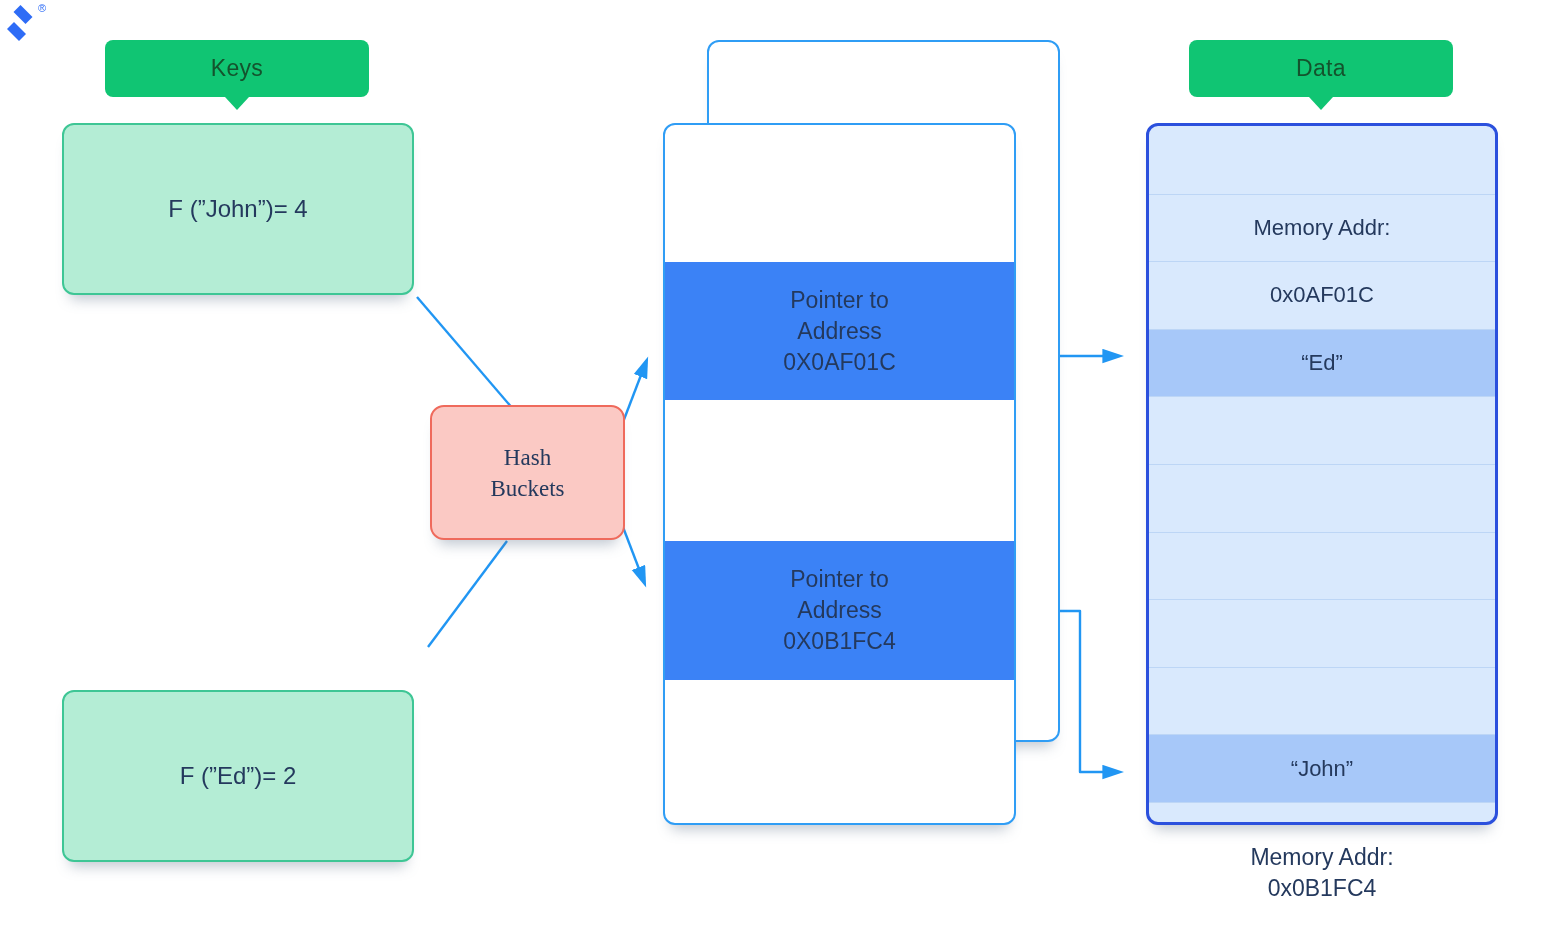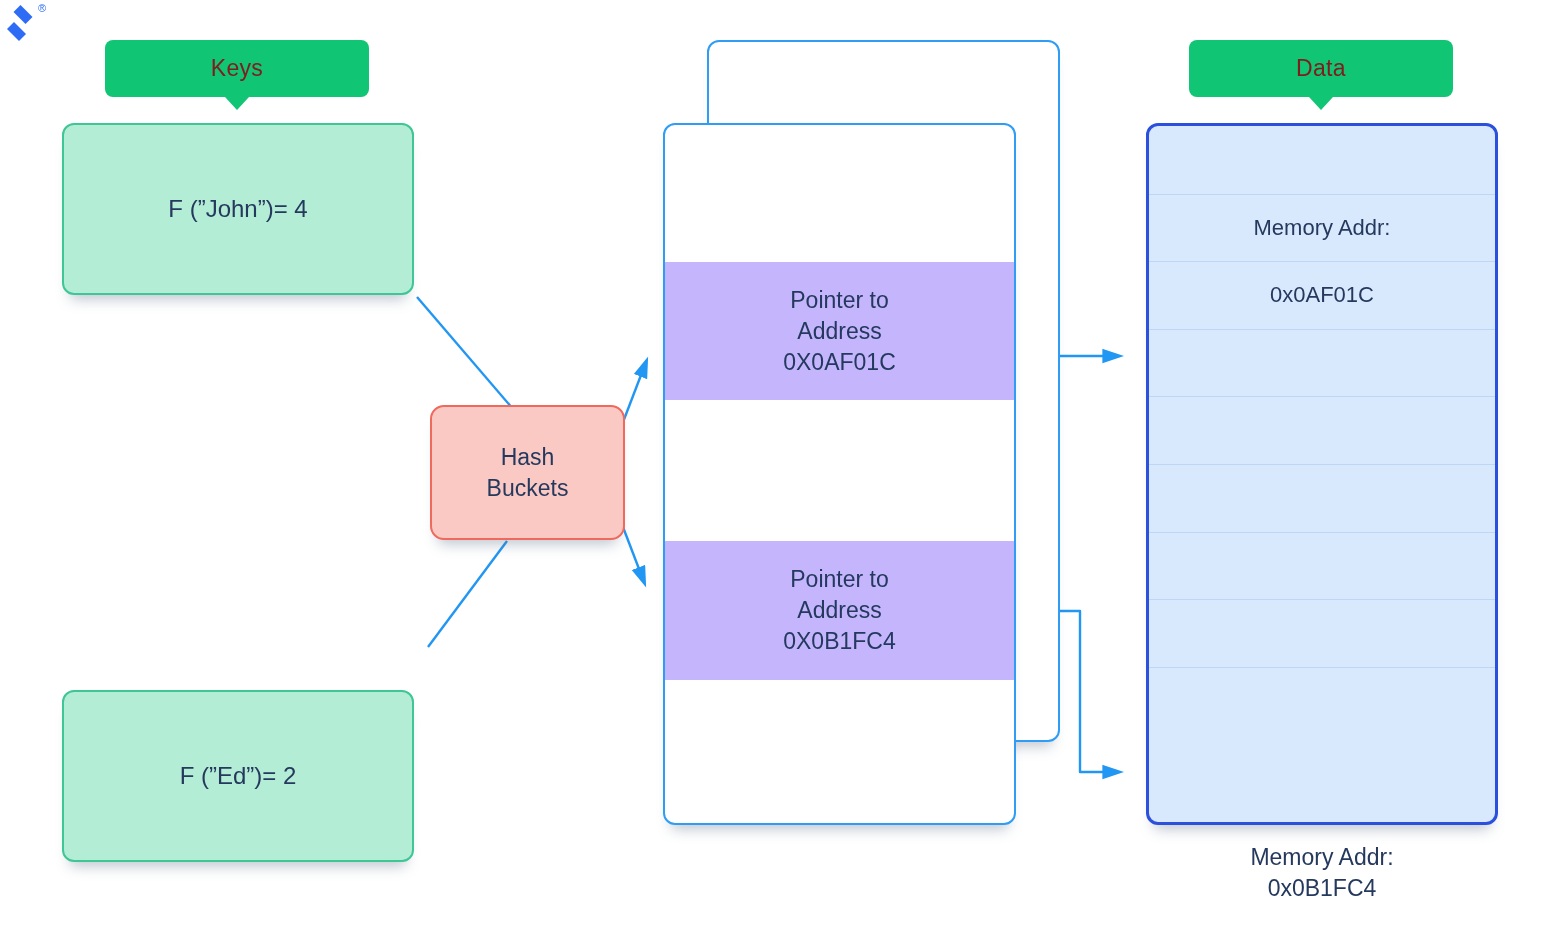--- a/index.html
+++ b/index.html
@@ -15,21 +15,21 @@
 
   
   .logo { position: absolute; left: 6px; top: 4px; width: 56px; height: 44px; }
   .logo svg { display: block; }
   .logo .reg { position: absolute; left: 32px; top: -2px; font-size: 11px; color: #2e6cf6; }
 
   
   .badge {
     position: absolute; width: 264px; height: 57px;
     background: #10c573; border-radius: 8px;
-    color: #7f1d1d; font-size: 23px; letter-spacing: .3px;
+    color: #14532d; font-size: 23px; letter-spacing: .3px;
     display: flex; align-items: center; justify-content: center;
   }
   .badge::after {
     content: ""; position: absolute; left: 50%; top: 100%;
     transform: translateX(-50%);
     border: 12px solid transparent; border-top: 13px solid #10c573; border-bottom: 0;
   }
   .badge.keys    { left: 105px;  top: 40px; }
   .badge.buckets { left: 707px;  top: 40px; }
   .badge.data    { left: 1189px; top: 40px; }
@@ -45,32 +45,33 @@
   .keybox.john { left: 62px; top: 123px; }
   .keybox.ed   { left: 62px; top: 650px; margin-top: 40px; }
 
   
   .hashbox {
     position: absolute; left: 430px; top: 405px; width: 195px; height: 135px;
     background: #fbc9c4; border: 2px solid #ef6a5c; border-radius: 14px;
     display: flex; flex-direction: column; align-items: center; justify-content: center;
     font-size: 23px; line-height: 31px;
     box-shadow: 0 12px 14px -8px rgba(90,110,135,.4);
+    font-family: Liberation Serif, serif;
   }
 
   
   .buckets {
     position: absolute; left: 663px; top: 123px; width: 353px; height: 702px;
     background: #ffffff; border: 2px solid #2f9df5; border-radius: 12px;
     box-shadow: 0 12px 14px -8px rgba(90,110,135,.4);
     overflow: hidden;
   }
   .bucket-band {
     position: absolute; left: 0; right: 0;
-    background: #c4b5fd;
+    background: #3b82f6;
     display: flex; flex-direction: column; align-items: center; justify-content: center;
     font-size: 23px; line-height: 31px;
   }
   .bucket-band.band1 { top: 137px; height: 138px; }
   .bucket-band.band2 { top: 416px; height: 139px; }
 
   
   .datacol {
     position: absolute; left: 1146px; top: 123px; width: 352px; height: 702px;
     background: #d9e9fd; border: 3px solid #2b50dd; border-radius: 12px;
@@ -154,37 +155,43 @@
   <div class="data-rows" id="data-rows">
       <div class="data-row">
         <span></span>
       </div>
       <div class="data-row">
         <span>Memory Addr:</span>
       </div>
       <div class="data-row">
         <span>0x0AF01C</span>
       </div>
-      <div class="data-row">
-        <span></span>
+      <div class="data-row highlight">
+        <span>“Ed”</span>
       </div>
       <div class="data-row">
         <span></span>
       </div>
       <div class="data-row">
         <span></span>
       </div>
       <div class="data-row">
         <span></span>
       </div>
       <div class="data-row">
         <span></span>
       </div>
       <div class="data-row">
         <span></span>
       </div>
+      <div class="data-row highlight">
+        <span>“John”</span>
+      </div>
+      <div class="data-row">
+        <span></span>
+      </div>
     </div>
 </div>
 
 <div class="caption">
   <div>Memory Addr:</div>
   <div>0x0B1FC4</div>
 </div>
 
 </body></html>

